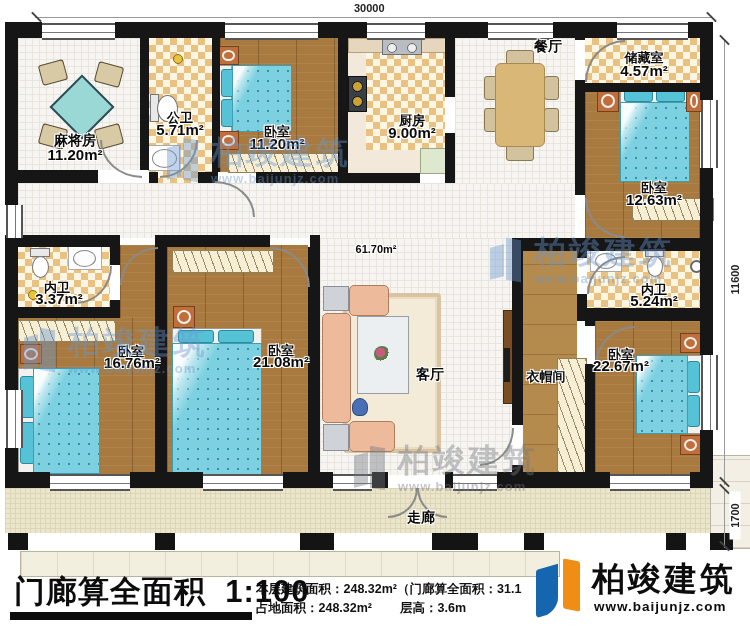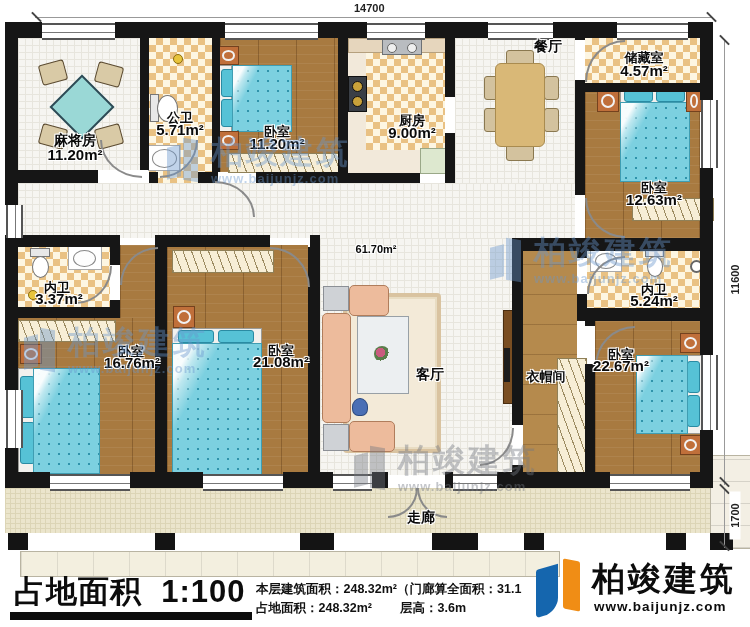--- a/index.html
+++ b/index.html
@@ -293,21 +293,21 @@
   <div class="etable" style="left:323px;top:424px;width:24px;height:25px;"></div>
   <div class="ctable" style="left:357px;top:316px;width:50px;height:76px;"></div>
   <div class="flower" style="left:374px;top:346px;width:16px;height:16px;"></div>
   <div class="bluefig" style="left:352px;top:398px;width:14px;height:16px;"></div>
   <div class="tvcon" style="left:503px;top:310px;width:9px;height:92px;"></div>
   <div class="tv" style="left:504px;top:348px;width:6px;height:34px;"></div>
 
   <div class="dimline" style="left:35px;top:17px;width:678px;height:1px;"></div>
   <div class="tick" style="left:30px;top:16px;"></div>
   <div class="tick" style="left:705px;top:16px;"></div>
-  <div class="dim" style="left:352px;top:3px;">14700</div>
+  <div class="dim" style="left:352px;top:3px;">30000</div>
   <div class="dimline" style="left:724px;top:40px;width:1px;height:445px;"></div>
   <div class="tick" style="left:718px;top:39px;"></div>
   <div class="tick" style="left:718px;top:481px;"></div>
   <div class="dim vdim" style="left:706px;top:274px;width:54px;">11600</div>
   <div class="dimline" style="left:724px;top:490px;width:1px;height:58px;"></div>
   <div class="tick" style="left:718px;top:488px;"></div>
   <div class="tick" style="left:718px;top:545px;"></div>
   <div class="dim vdim" style="left:711px;top:510px;width:44px;">1700</div>
 
   <div class="rl" style="left:75px;top:140px;font-size:14px;">麻将房</div>
@@ -360,21 +360,21 @@
       </div>
   </div>
   <div class="wm gray" style="left:352px;top:444px;">
     <div class="wm-ic"></div>
     <div>
         <div class="wm-name">柏竣建筑</div>
     <div class="wm-site">www.baijunjz.com</div>
       </div>
   </div>
 
-  <div class="ft-title"><span>占地面积</span>&nbsp;&nbsp;<span>1:100</span></div>
+  <div class="ft-title"><span>门廊算全面积</span>&nbsp;&nbsp;<span>1:100</span></div>
   <div class="ft-rule"></div>
   <div class="ft-stats">
     <div>本层建筑面积：248.32m²（门廊算全面积：31.1</div>
     <div><span>占地面积：248.32m²</span><span style="margin-left:28px;">层高：3.6m</span></div>
   </div>
   <div class="lg-ic"></div>
   <div class="lg-name">柏竣建筑</div>
   <div class="lg-site">www.baijunjz.com</div>
 
 </div>

